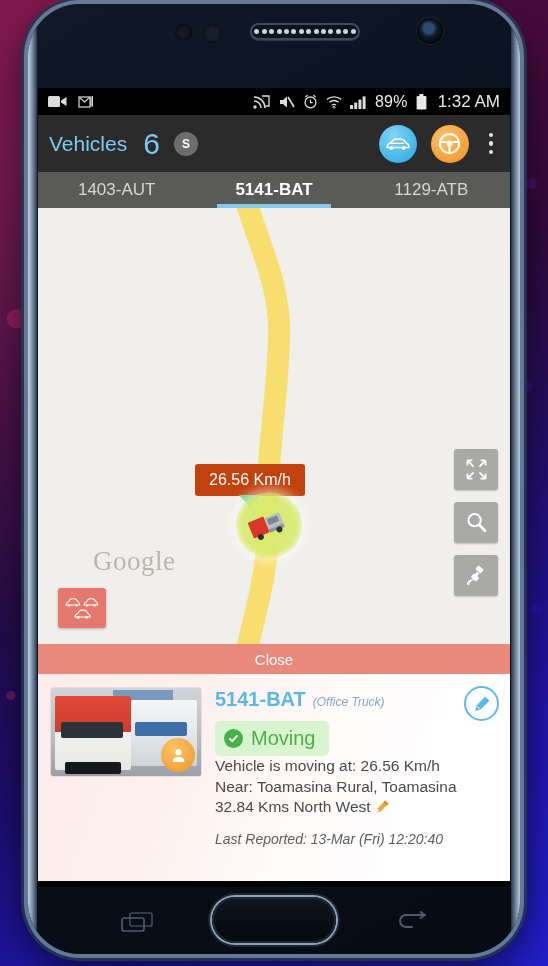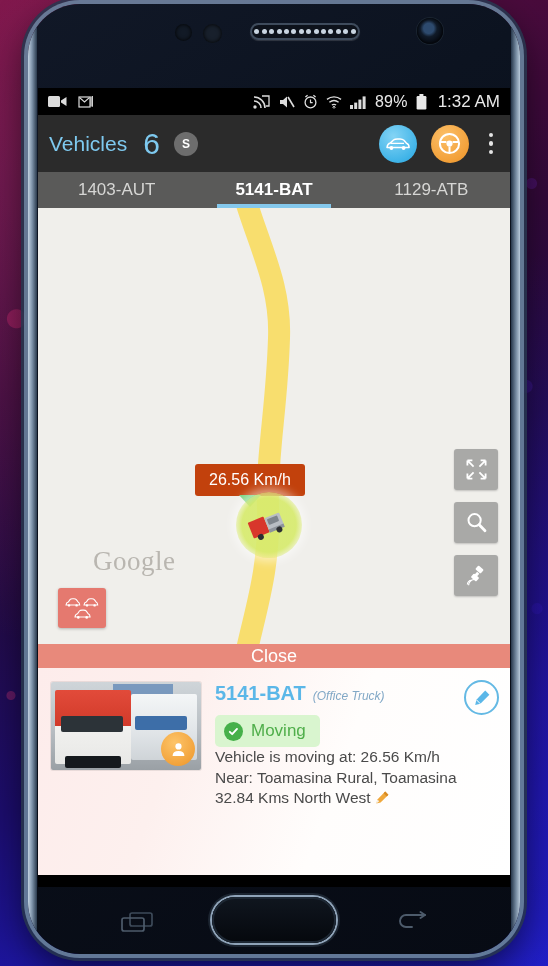--- a/index.html
+++ b/index.html
@@ -154,21 +154,21 @@
   }
   #vehicle-marker {
     position:absolute; left:198px; top:284px; width:66px; height:66px; border-radius:50%;
     background:radial-gradient(circle, rgba(215,235,110,.92) 0 58%, rgba(240,245,190,.55) 75%, rgba(255,255,255,.25) 100%);
     box-shadow:0 0 10px 4px rgba(255,255,255,.5);
     display:flex; align-items:center; justify-content:center;
   }
 
   
   #close-bar {
-    height:24px; background:#e8897b; color:#fff; font-size:18px;
+    height:30px; background:#e8897b; color:#fff; font-size:15px;
     display:flex; align-items:center; justify-content:center;
   }
 
   
   #info-panel {
     height:207px; padding:14px 13px 0 13px;
     background:linear-gradient(110deg,#fdeceb 0%,#fdf0ee 30%,#fffdfc 62%,#ffffff 100%);
     display:flex; gap:14px;
   }
   #vehicle-photo {
@@ -199,21 +199,21 @@
   #vehicle-id { color:#5bb7e8; font-size:20px; font-weight:bold; }
   #vehicle-type { color:#82a8c6; font-size:12px; font-style:italic; }
   #edit-button {
     position:absolute; right:-2px; top:-2px; width:35px; height:35px; border-radius:50%;
     border:2px solid #64b9e4; display:flex; align-items:center; justify-content:center;
   }
   #status-pill {
     display:inline-flex; align-items:center; gap:8px; margin-top:10px;
     background:#d9f5cf; border-radius:5px; padding:6px 14px 6px 9px;
   }
-  #status-pill-label { color:#4fae4a; font-size:17px; }
+  #status-pill-label { color:#4fae4a; font-size:20px; }
   #status-check { width:19px; height:19px; border-radius:50%; background:#46b04a;
                   display:flex; align-items:center; justify-content:center; }
   .info-line { color:#4a4a4a; font-size:15.5px; line-height:1.33; }
   #last-reported { color:#5e5e5e; font-size:14px; font-style:italic; margin-top:11px; }
   .pencil-emoji { display:inline-block; vertical-align:-2px; }
 
   
   #bottom-bezel { position:absolute; left:0; right:0; bottom:0; height:67px; }
   #home-button {
     position:absolute; left:50%; transform:translateX(-50%); top:10px;
@@ -455,20 +455,21 @@
           <span>Near: Toamasina Rural, Toamasina 32.84 Kms North West</span>
           <span class="pencil-emoji">
             <svg width="15" height="15" viewBox="0 0 15 15">
               <path d="M10.2 1.6 L13.4 4.8 L5.6 12.6 L1.4 13.6 L2.4 9.4 Z" fill="#f0a83c"></path>
               <path d="M10.2 1.6 L13.4 4.8 L11.8 6.4 L8.6 3.2 Z" fill="#d98b22"></path>
               <path d="M1.4 13.6 L2.4 9.4 L4.2 11.2 Z" fill="#f5f2ec"></path>
             </svg>
           </span>
         </div>
 
+        <div id="last-reported">Last Reported: 13-Mar (Fri) 12:20:40</div>
       </div>
     </div>
 
   </div>
 
   <div id="bottom-bezel">
     <div id="recents-btn">
       <svg width="34" height="22" viewBox="0 0 34 22">
         <rect x="10" y="2" width="22" height="13" rx="2" fill="none" stroke="#3d4a59" stroke-width="1.7"></rect>
         <rect x="2" y="7" width="22" height="13" rx="2" fill="none" stroke="#4d5b6b" stroke-width="1.7"></rect>

